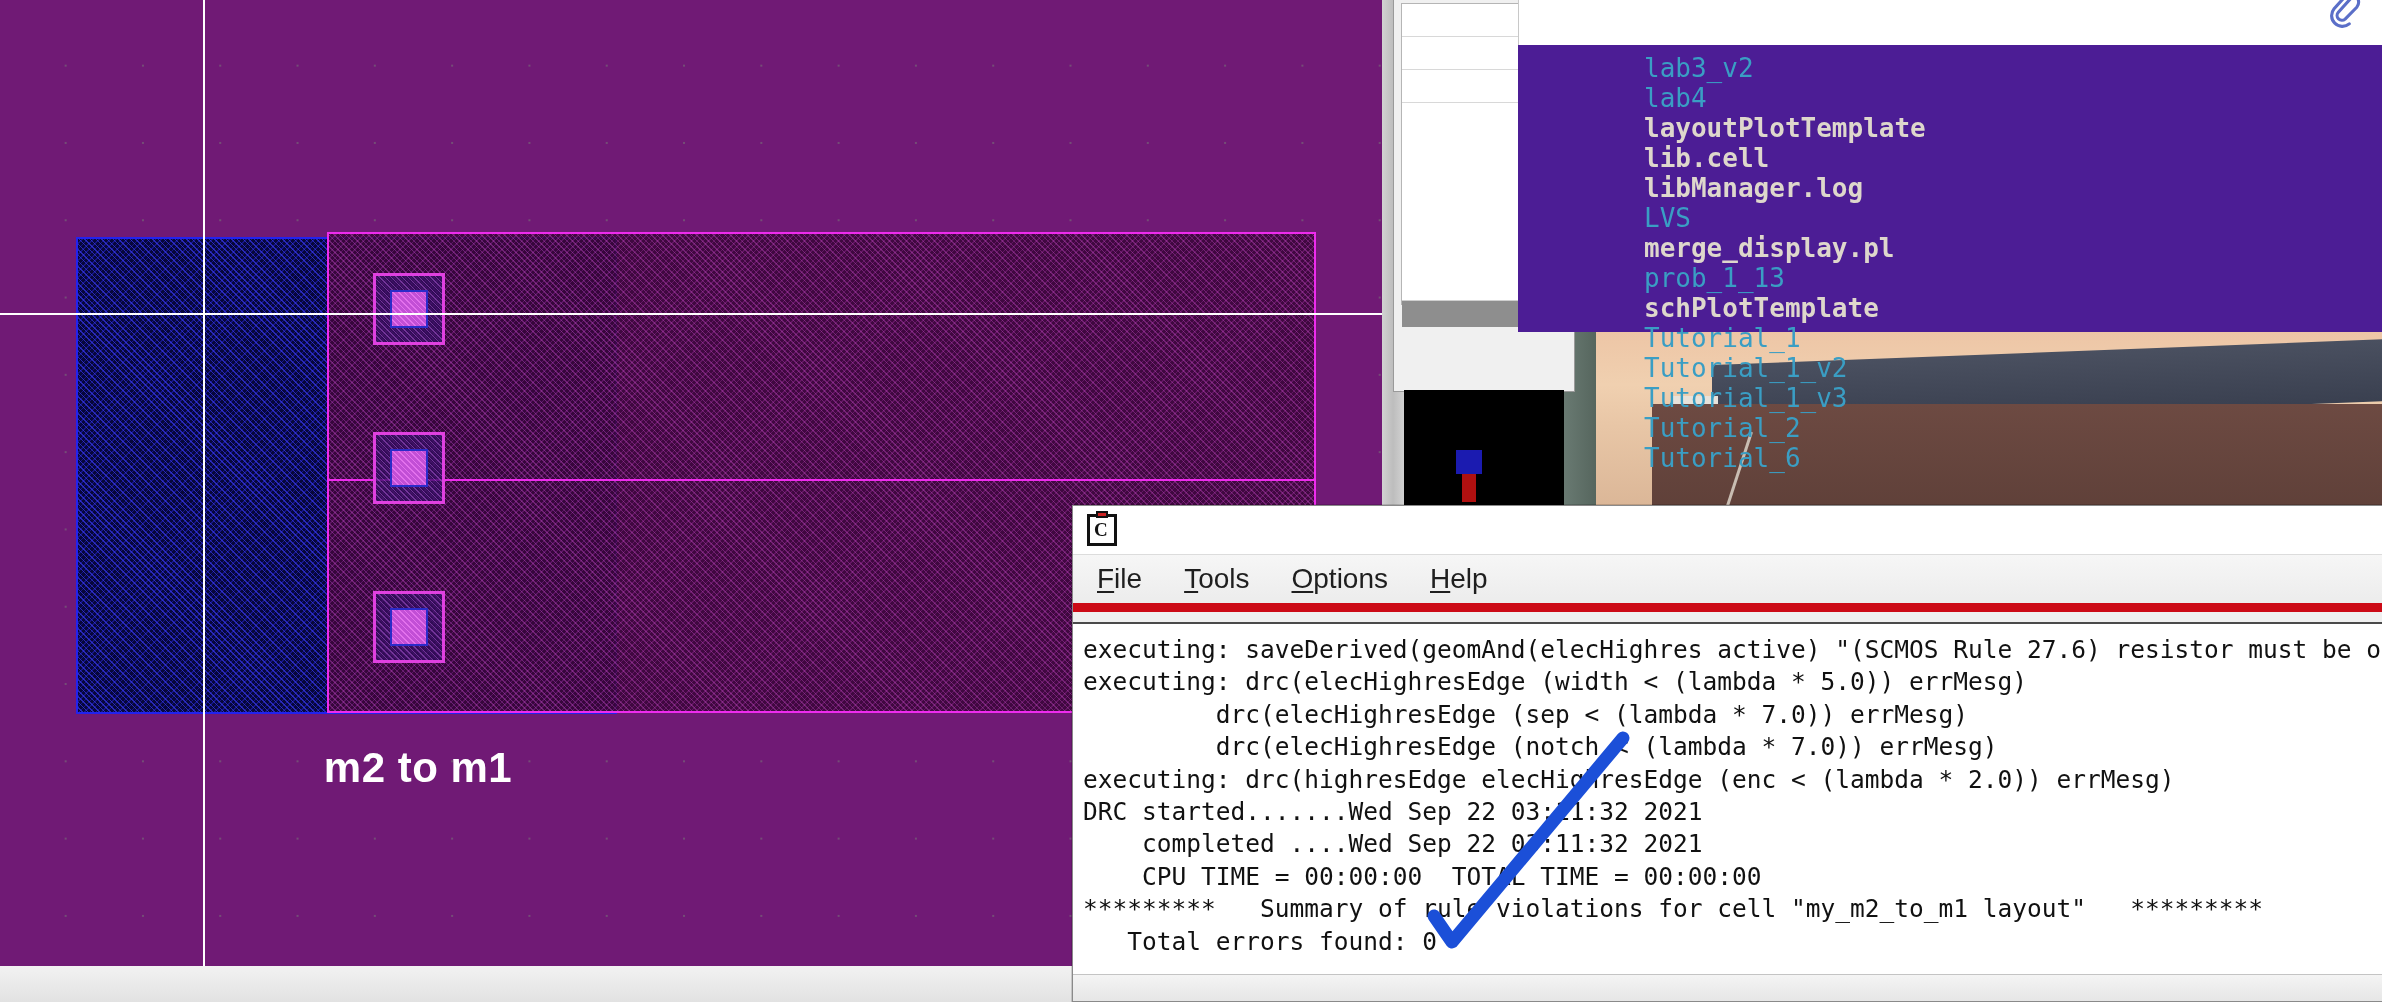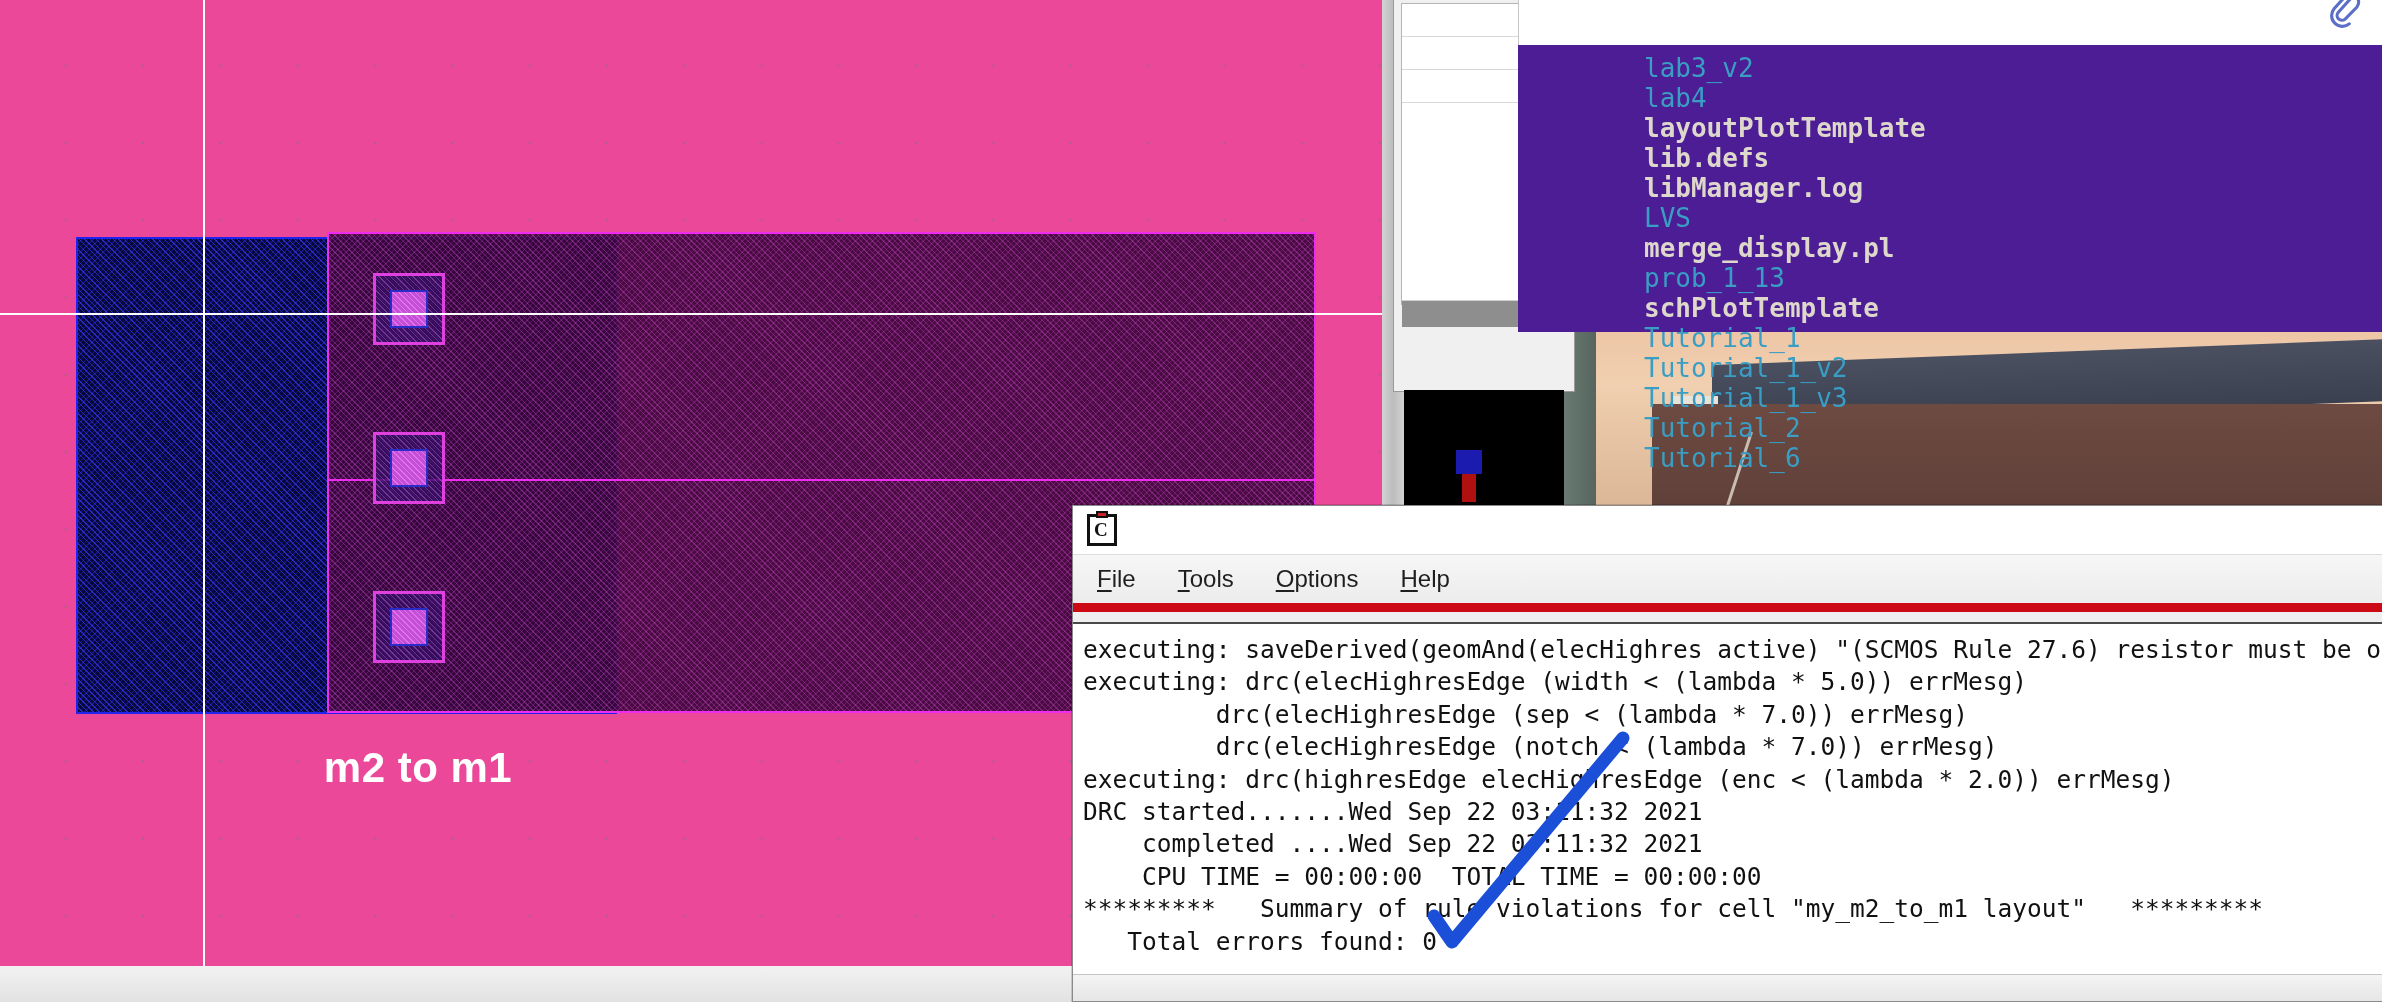--- a/index.html
+++ b/index.html
@@ -19,21 +19,21 @@
     background:linear-gradient(to right,#8a7a6c,#a99a8a,#7a6a5c);}
   .wp-tower2{position:absolute;left:172px;top:316px;width:42px;height:220px;
     background:linear-gradient(to right,#6f8078,#56665e);}
   .wp-canopy{position:absolute;left:86px;top:284px;width:170px;height:18px;
     background:linear-gradient(to bottom,#6b5d55,#3c3430);border-radius:40%/60%;}
   .wp-pole{position:absolute;left:368px;top:432px;width:3px;height:104px;
     background:#c9bdb2;transform:rotate(18deg);transform-origin:top;}
   .wp-white{position:absolute;left:290px;top:396px;width:46px;height:8px;background:#e7e2da;}
 
   
-  #layout-canvas{position:absolute;left:0;top:0;width:1382px;height:966px;background:#ec4899;}
+  #layout-canvas{position:absolute;left:0;top:0;width:1382px;height:966px;background:#701a75;}
   #grid-dots{position:absolute;inset:0;
     background-image:radial-gradient(circle,#777 0.9px,transparent 1.2px);
     background-size:77.3px 77.3px;background-position:27px 27px;opacity:.55;}
 
   .rect-m1{position:absolute;left:77px;top:238px;width:539px;height:475px;
     background:
       repeating-linear-gradient(45deg,rgba(60,60,255,.62) 0 1px,transparent 1px 4px),
       repeating-linear-gradient(-45deg,rgba(40,40,220,.45) 0 1px,transparent 1px 4px),
       #07073a;
     outline:2px solid #2222ee;outline-offset:-1px;}
@@ -104,21 +104,21 @@
   #vt-titlebar{height:48px;background:#fff;display:flex;align-items:center;padding-left:14px;}
   #vt-icon{width:30px;height:32px;position:relative;flex:none;margin-right:12px;}
   #vt-icon .body{position:absolute;inset:0;border:3px solid #111;background:#fff;box-sizing:border-box;}
   #vt-icon .clip{position:absolute;left:9px;top:-3px;width:12px;height:7px;background:#cc2222;
     border:2px solid #111;box-sizing:border-box;}
   #vt-icon .c{position:absolute;left:7px;top:5px;font:bold 19px "Liberation Serif",serif;color:#111;}
   #vt-title{font-size:23px;color:#1d1d1d;white-space:nowrap;}
   #vt-menubar{height:48px;background:linear-gradient(to bottom,#f6f6f6,#ececec);
     display:flex;align-items:center;padding-left:18px;gap:30px;
     border-top:1px solid #dcdcdc;}
-  .vt-menu{font-size:24px;color:#1f1f1f;padding:2px 6px;}
+  .vt-menu{font-size:28px;color:#1f1f1f;padding:2px 6px;}
   .vt-menu u{text-underline-offset:3px;}
   #vt-redbar{height:9px;background:#cc0a16;}
   #vt-gap{height:10px;background:#efefef;border-bottom:2px solid #4a4a4a;}
   #vt-log{position:absolute;left:2px;top:120px;right:2px;bottom:30px;background:#fff;
     overflow:hidden;padding:8px 0 0 8px;}
   .log-line{font-family:"DejaVu Sans Mono",monospace;font-size:24.5px;line-height:32.4px;
     color:#111;white-space:pre;}
   #vt-statusbar{position:absolute;left:0;right:0;bottom:0;height:26px;
     background:linear-gradient(to bottom,#f4f4f4,#e6e6e6);border-top:1px solid #c4c4c4;}
 
@@ -188,21 +188,21 @@
     <path d="M17 6 L8 16 a3.4 3.4 0 0 0 4.8 4.8 L21 12.5 a5.6 5.6 0 0 0 -8 -7.8 L5 13.5
              a7.6 7.6 0 0 0 10.7 10.7" fill="none" stroke="#5b6fc8" stroke-width="2.2" stroke-linecap="round"></path>
   </svg>
 </div>
 <div id="term-left-frag">eys.il</div>
 <div id="terminal">
   <div id="term-list">
       <div class="term-item t-dir">lab3_v2</div>
       <div class="term-item t-dir">lab4</div>
       <div class="term-item t-file">layoutPlotTemplate</div>
-      <div class="term-item t-file">lib.defs</div>
+      <div class="term-item t-file">lib.cell</div>
       <div class="term-item t-file">libManager.log</div>
       <div class="term-item t-dir">LVS</div>
       <div class="term-item t-file">merge_display.pl</div>
       <div class="term-item t-dir">prob_1_13</div>
       <div class="term-item t-file">schPlotTemplate</div>
       <div class="term-item t-dir">Tutorial_1</div>
       <div class="term-item t-dir">Tutorial_1_v2</div>
       <div class="term-item t-dir">Tutorial_1_v3</div>
       <div class="term-item t-dir">Tutorial_2</div>
       <div class="term-item t-dir">Tutorial_6</div>

